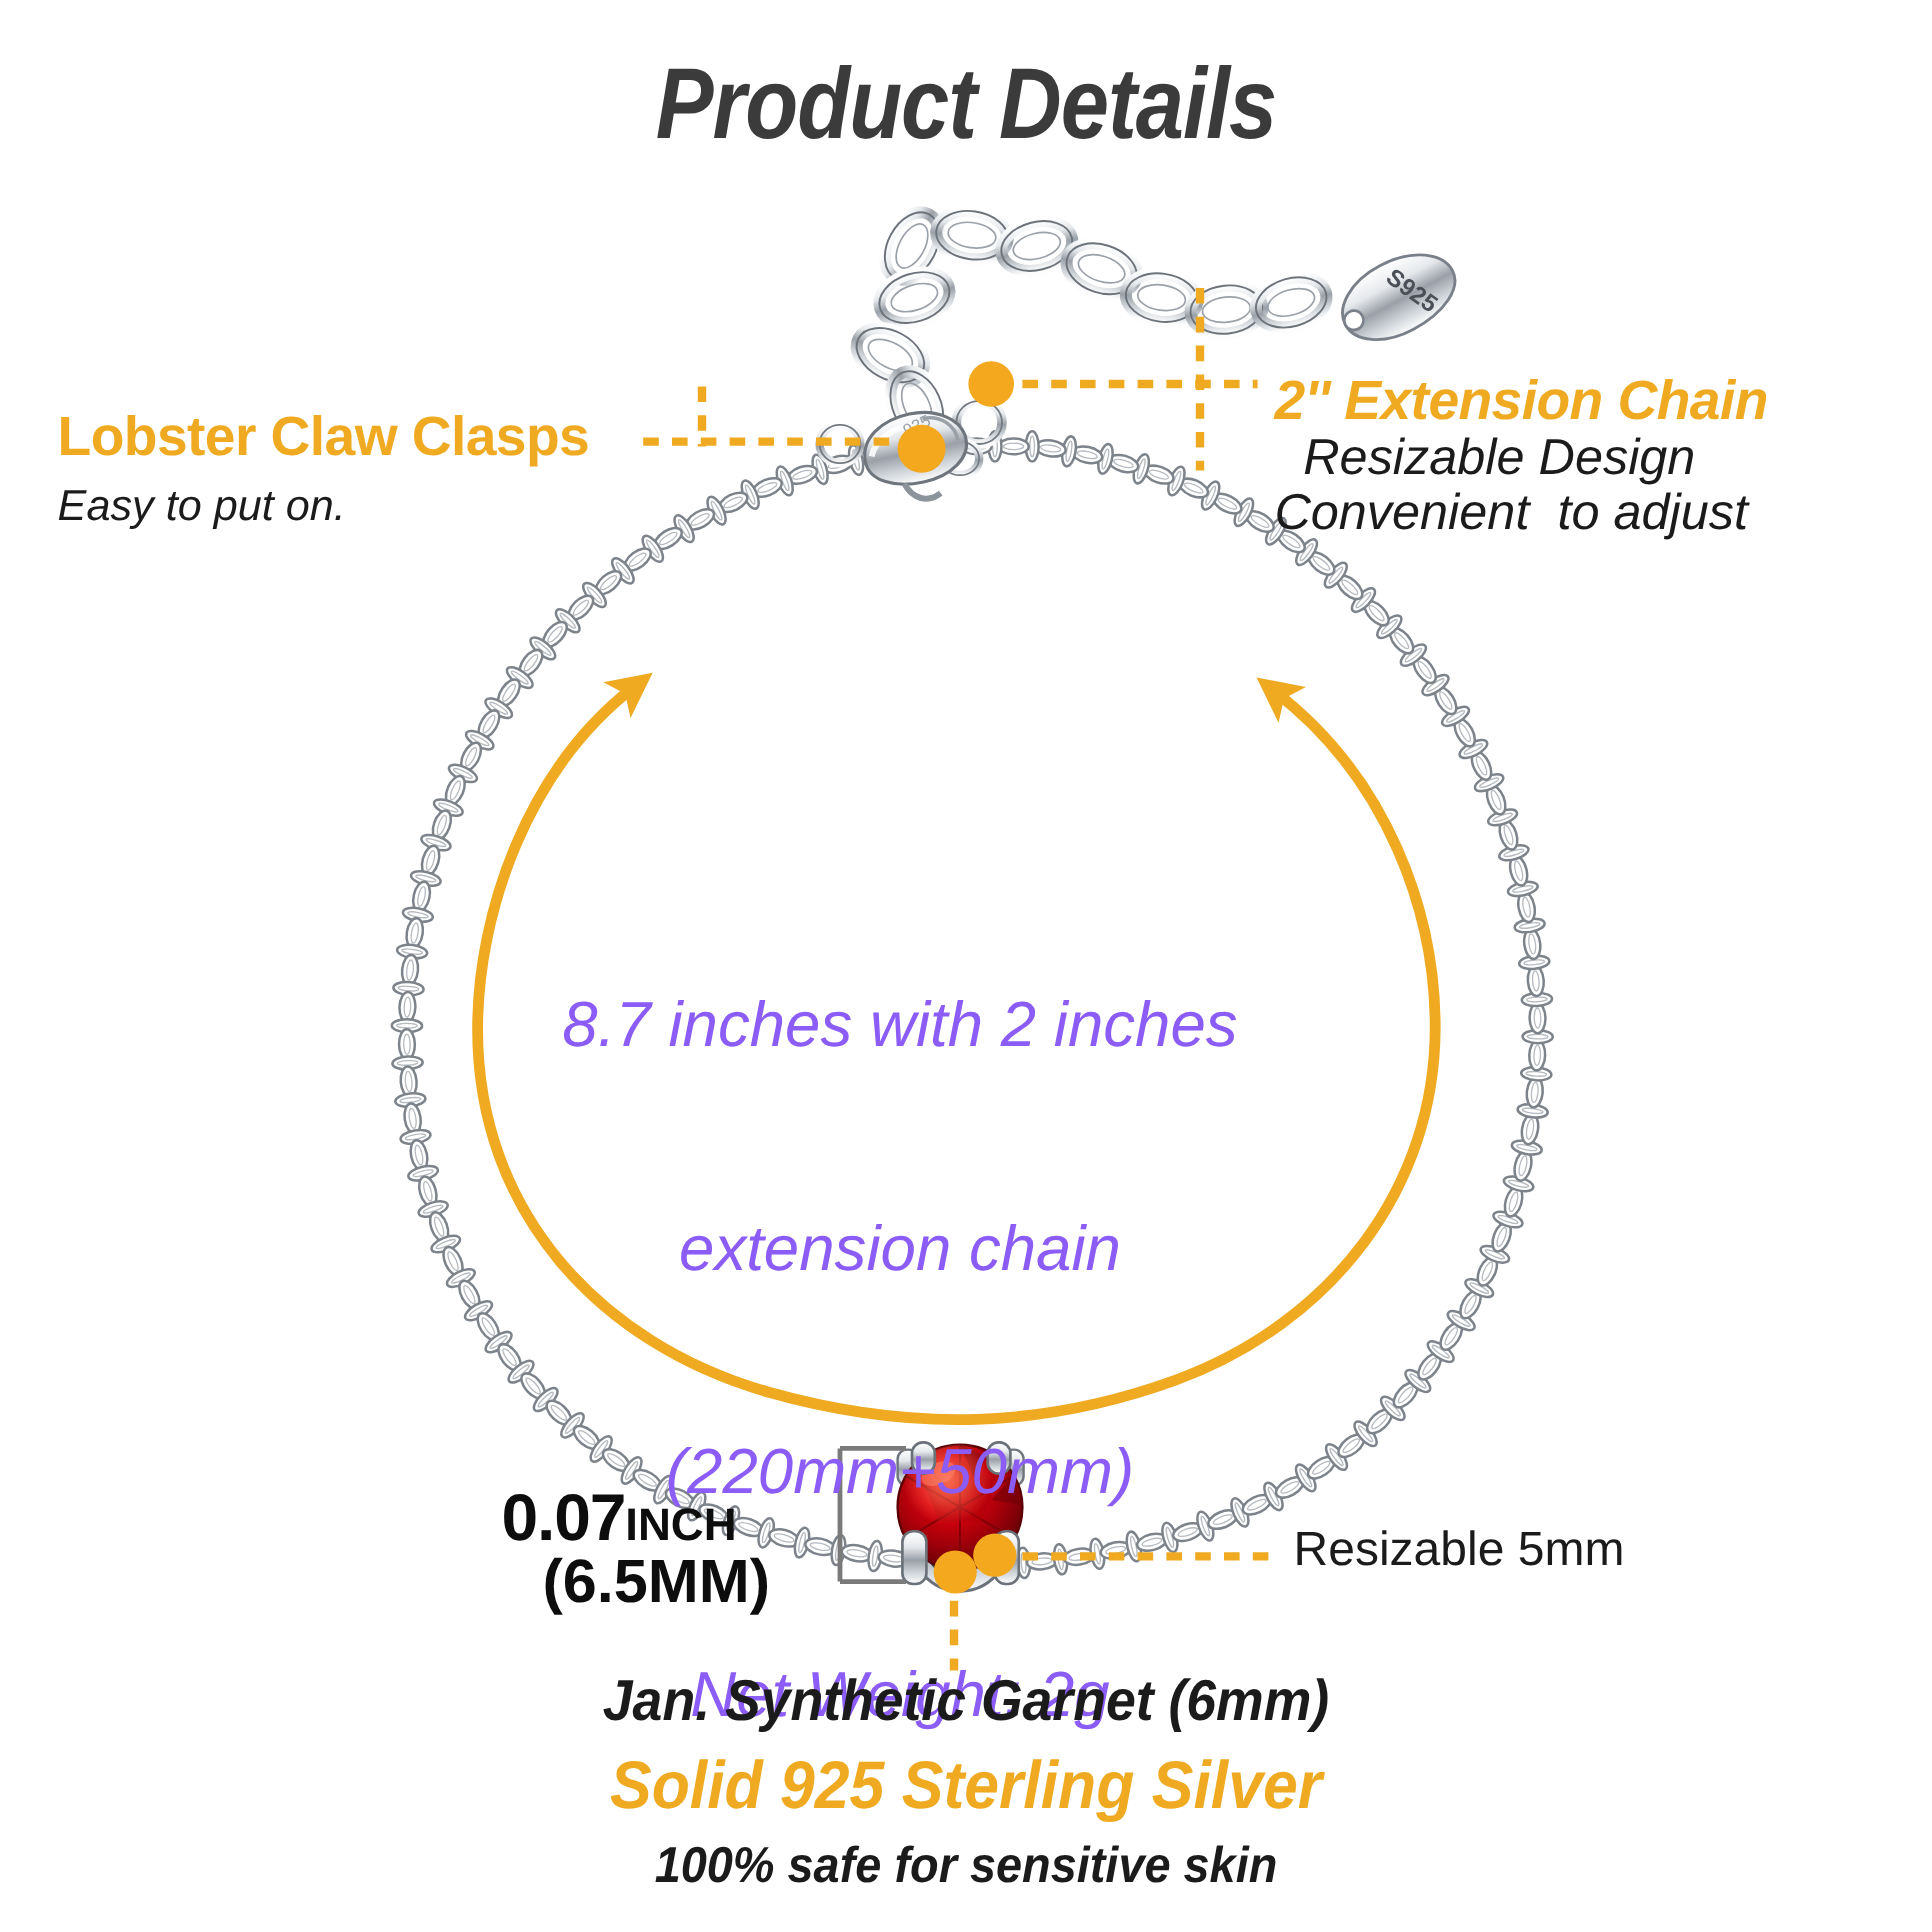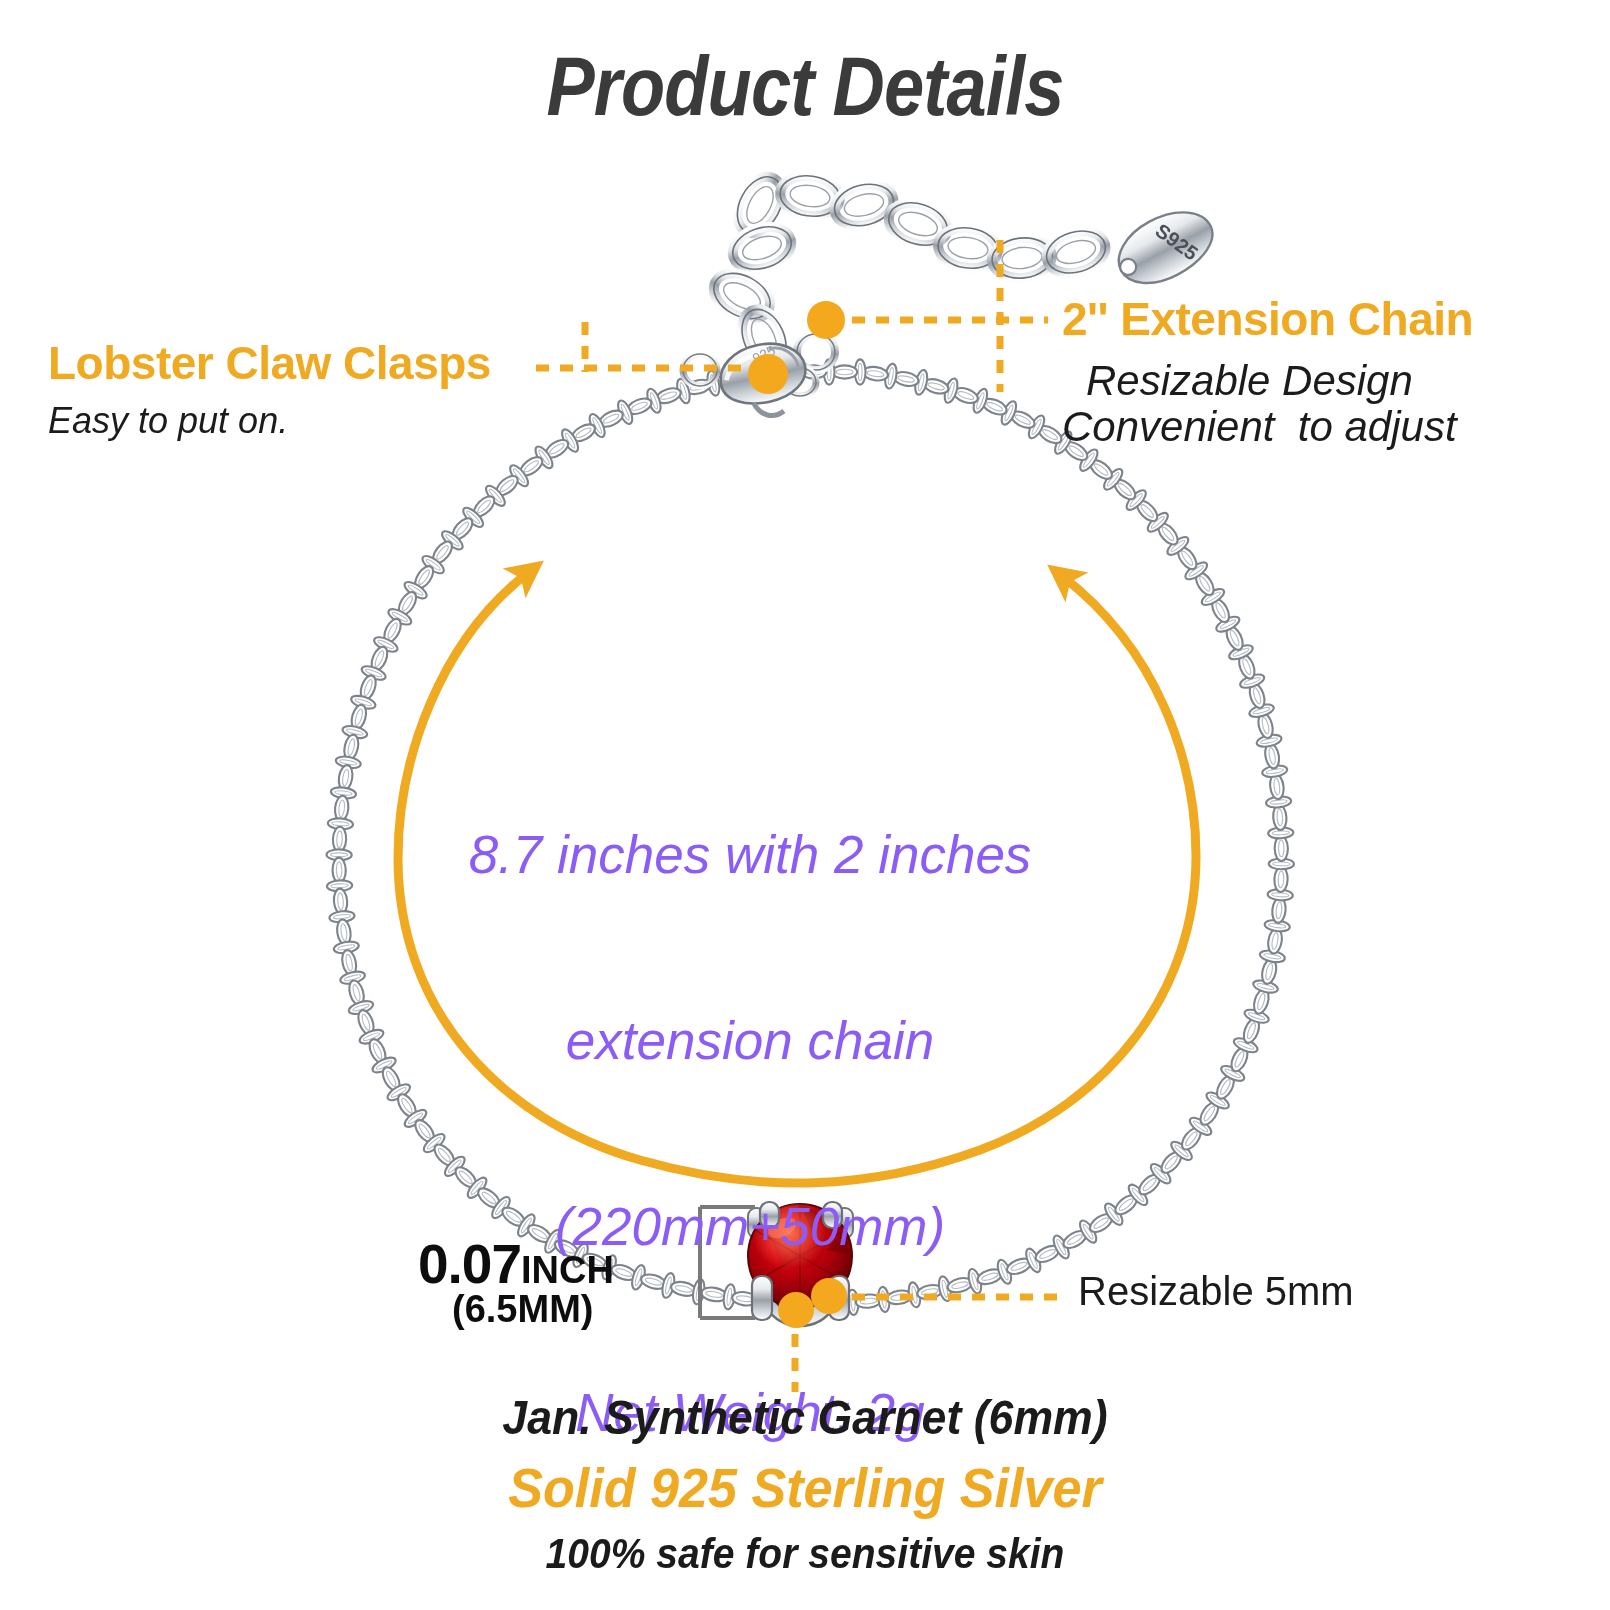--- a/index.html
+++ b/index.html
@@ -22,38 +22,38 @@
   #lobster-head{
     left:48px;top:336px;font-size:46px;font-weight:bold;
     color:#EFAA22;letter-spacing:-0.5px;
   }
   #lobster-sub{
     left:48px;top:400px;font-size:36px;font-style:italic;color:#1b1b1b;
   }
 
   
   #ext-head{
-    left:1062px;top:292px;font-size:46px;font-weight:bold;
+    left:1062px;top:306px;font-size:46px;font-weight:bold;font-style:italic;
     color:#EFAA22;letter-spacing:-0.5px;
   }
   #ext-sub1{left:1086px;top:357px;font-size:42px;font-style:italic;color:#1b1b1b;}
   #ext-sub2{left:1062px;top:403px;font-size:42px;font-style:italic;color:#1b1b1b;}
 
   
   #center-block{
     left:405px;top:700px;width:690px;text-align:center;
     font-size:53px;font-style:italic;color:#8b5cf6;line-height:62px;
   }
   #center-block div{white-space:nowrap;}
 
   
   #size-main{left:418px;top:1232px;font-size:0;color:#0d0d0d;}
   #size-main .big{font-size:55px;font-weight:bold;letter-spacing:-1px;}
   #size-main .small{font-size:38px;font-weight:bold;letter-spacing:0px;}
-  #size-sub{left:452px;top:1288px;font-size:38px;font-weight:bold;color:#0d0d0d;}
+  #size-sub{left:452px;top:1288px;font-size:51px;font-weight:bold;color:#0d0d0d;}
 
   
   #thickness{left:1078px;top:1269px;font-size:40px;color:#1b1b1b;}
 
   
   #garnet-line{
     left:0;top:1390px;width:1610px;text-align:center;
     font-size:48px;font-weight:bold;font-style:italic;color:#1b1b1b;
     transform:scaleX(0.93);transform-origin:center top;
   }

